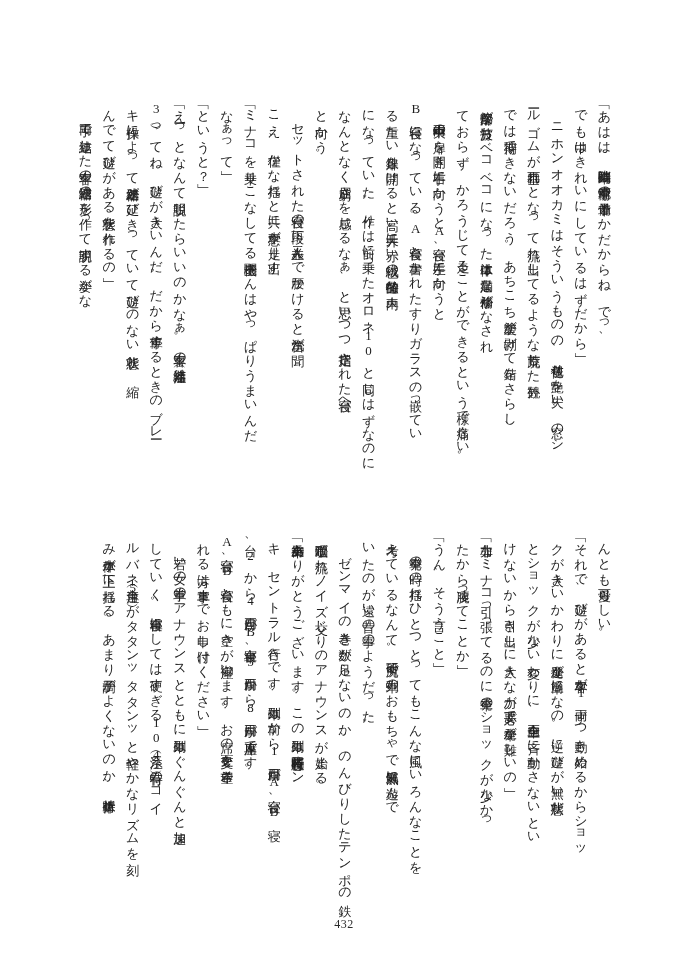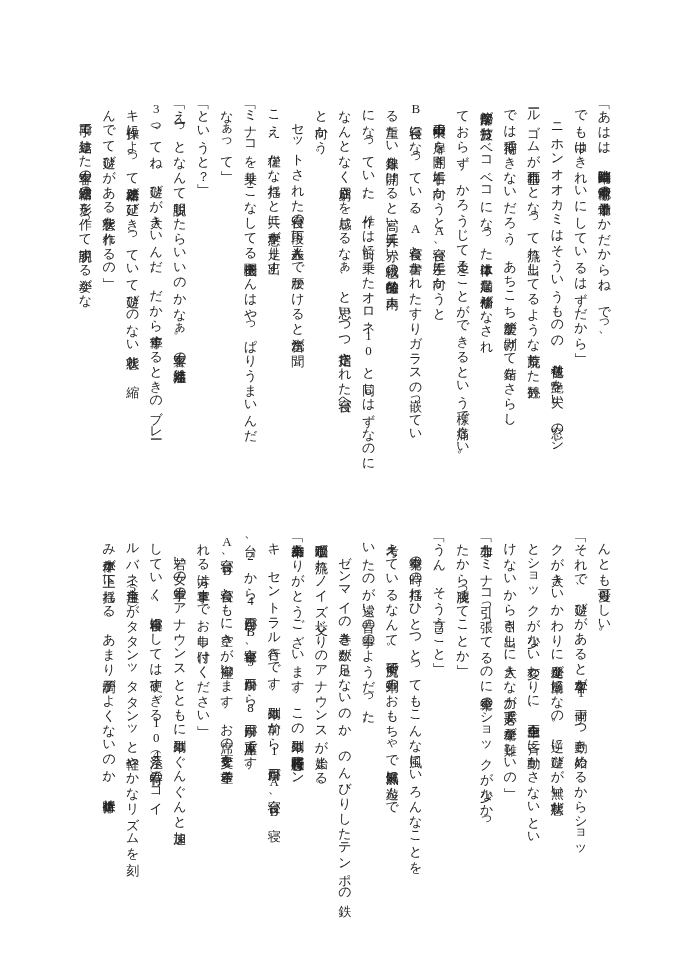--- a/index.html
+++ b/index.html
@@ -95,14 +95,15 @@
       <div class="tline">キ、セントラル行きです。列車は前から1両目がA寝台、B寝</div>
       <div class="tline">台、2から4両目がB寝台車、5両目から8両目が座席車です。</div>
       <div class="tline">A寝台、B寝台ともに空きが御座います。お席の変更を希望さ</div>
       <div class="tline">れる方は車掌までお申し付けください」</div>
       <div class="tline">　若い女の車掌のアナウンスとともに列車はぐんぐんと加速</div>
       <div class="tline">していく。寝台車にしては硬すぎる10系（注4）特有のコイ</div>
       <div class="tline">ルバネ台車（注5）がタタンッタタンッと軽やかなリズムを刻</div>
       <div class="tline">み車体が上下に揺れる。あまり調子がよくないのか、時折車体</div>
     </div>
 
+  <div class="folio">432</div>
 
 </div>
 
 </body></html>

